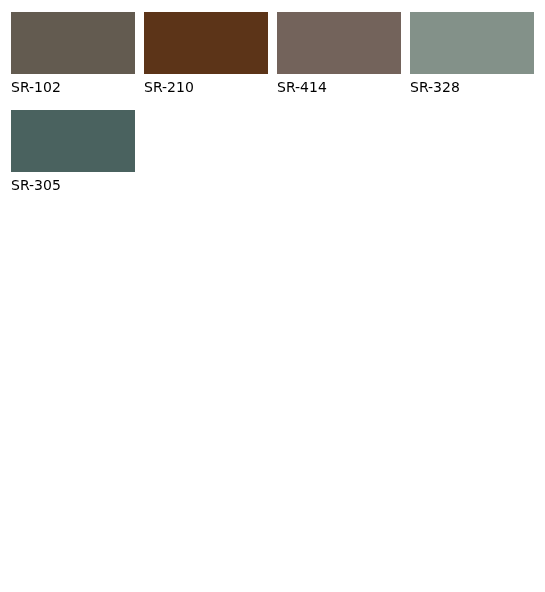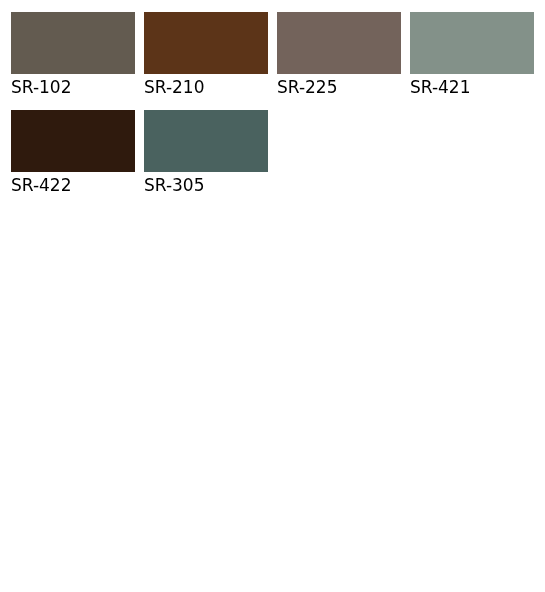--- a/index.html
+++ b/index.html
@@ -36,21 +36,21 @@
   }
   .swatch-chip {
     width: 124px;
     height: 62px;
     display: block;
     flex: 0 0 62px;
   }
   .swatch-label {
     display: block;
     font-family: "DejaVu Sans", "Liberation Sans", sans-serif;
-    font-size: 17px;
+    font-size: 14px;
     line-height: 15px;
     color: #000000;
     margin-top: 6px;
     letter-spacing: 0px;
     white-space: nowrap;
   }
 </style>
 </head>
 <body style="background-color: rgb(255, 255, 255);">
 
@@ -61,32 +61,28 @@
     <span class="swatch-label">SR-102</span>
   </div>
 
   <div class="swatch-cell">
     <span class="swatch-chip" style="background-color: rgb(92, 52, 24);"></span>
     <span class="swatch-label">SR-210</span>
   </div>
 
   <div class="swatch-cell">
     <span class="swatch-chip" style="background-color: rgb(115, 99, 91);"></span>
-    <span class="swatch-label">SR-225</span>
+    <span class="swatch-label">SR-414</span>
   </div>
 
   <div class="swatch-cell">
     <span class="swatch-chip" style="background-color: rgb(131, 145, 137);"></span>
-    <span class="swatch-label">SR-421</span>
+    <span class="swatch-label">SR-328</span>
   </div>
 
-  <div class="swatch-cell">
-    <span class="swatch-chip" style="background-color: rgb(47, 26, 13);"></span>
-    <span class="swatch-label">SR-422</span>
-  </div>
 
 
   <div class="swatch-cell">
     <span class="swatch-chip" style="background-color: rgb(74, 98, 95);"></span>
     <span class="swatch-label">SR-305</span>
   </div>
 
   <div class="swatch-cell is-empty">
     
     

